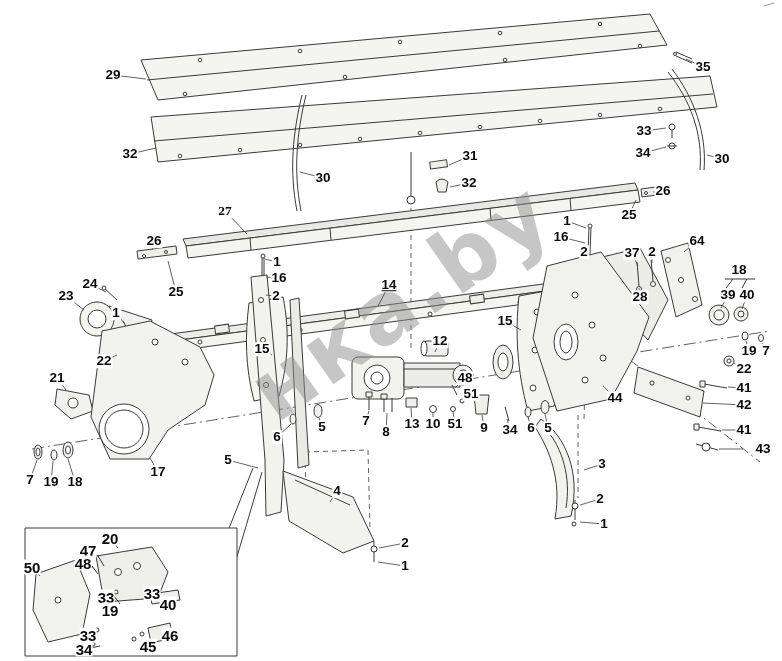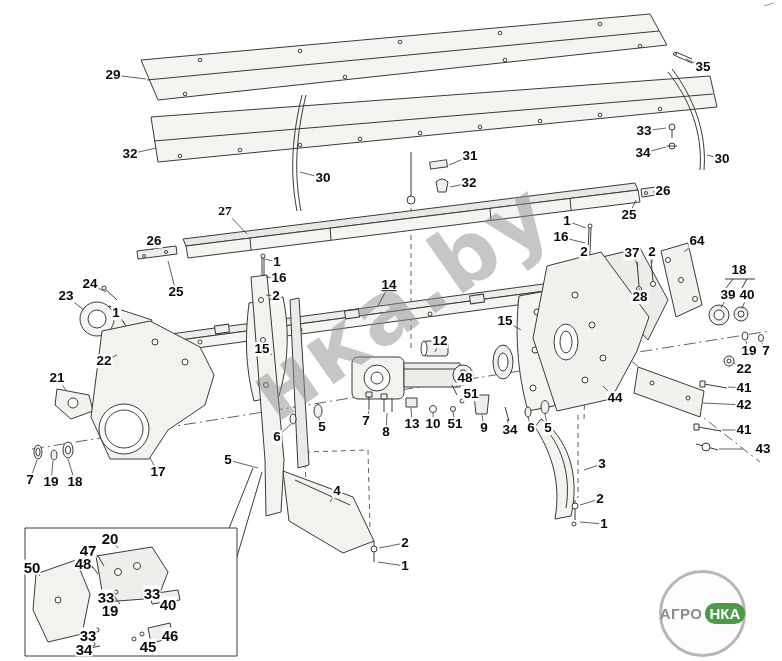--- a/index.html
+++ b/index.html
@@ -486,18 +486,14 @@
       <div class="callout small" style="left: 106px; top: 597px;">33</div>
       <div class="callout small" style="left: 110px; top: 610px;">19</div>
       <div class="callout small" style="left: 152px; top: 593px;">33</div>
       <div class="callout small" style="left: 168px; top: 604px;">40</div>
       <div class="callout small" style="left: 88px; top: 635px;">33</div>
       <div class="callout small" style="left: 84px; top: 649px;">34</div>
       <div class="callout small" style="left: 148px; top: 646px;">45</div>
       <div class="callout small" style="left: 170px; top: 635px;">46</div>
     </div>
 
-  <div class="logo">
-    <span class="logo-left">АГРО</span>
-    <span class="logo-right">НКА</span>
-  </div>
 
 </div>
 
 </body></html>

